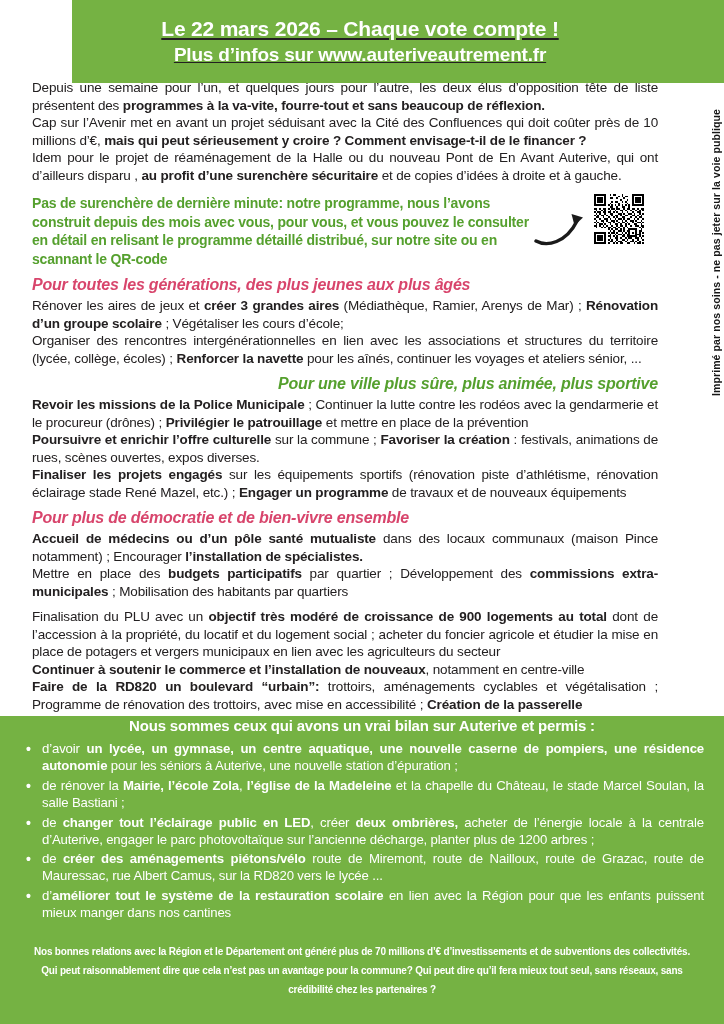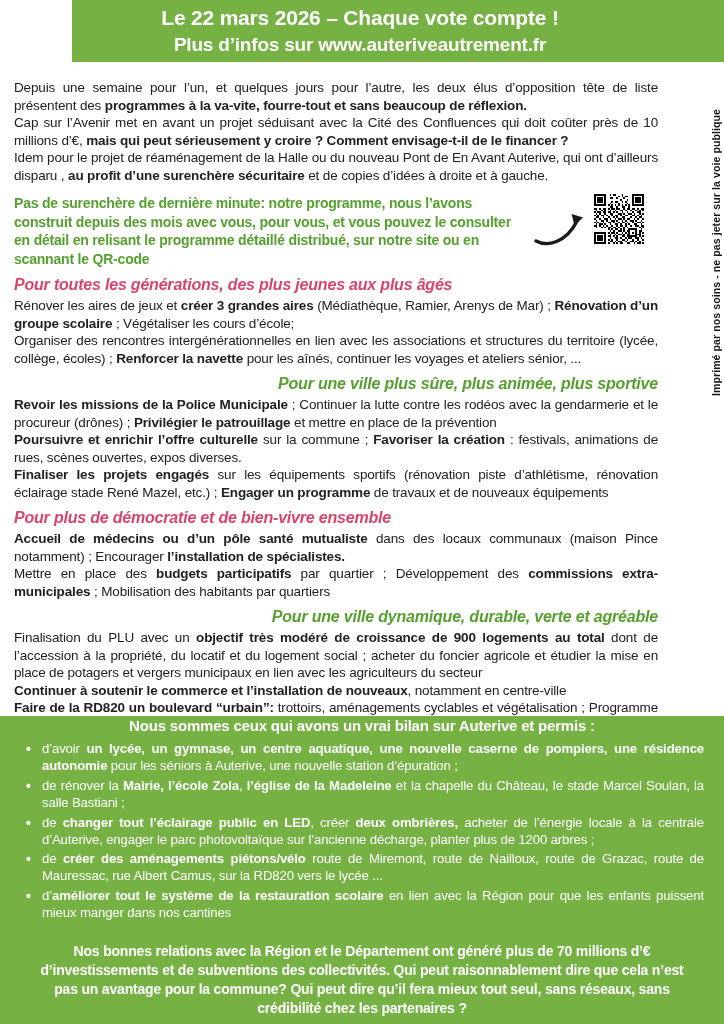--- a/index.html
+++ b/index.html
@@ -7,31 +7,31 @@
     --logo-blue:#1d4da0; --logo-light-blue:#2fb0e6; --logo-red:#e52f2b; --white:#ffffff;
   }
   *{margin:0;padding:0;box-sizing:border-box;}
   html,body{background:#ffffff;}
   body{font-family:"Liberation Sans",sans-serif;color:var(--text-dark);}
   .page{position:relative;width:724px;height:1024px;background:#fff;overflow:hidden;margin:0 auto;}
 
   
   .header{position:absolute;top:0;left:0;width:724px;height:65px;}
   .logo-zone{position:absolute;left:0;top:0;width:72px;height:65px;background:#fff;display:flex;align-items:center;justify-content:center;}
-  .green-band{position:absolute;left:72px;top:0;width:652px;height:62px;background:var(--green-bg);
-    display:flex;flex-direction:column;align-items:center;justify-content:center;padding-right:76px;}
+  .green-band{position:absolute;left:72px;top:0;width:652px;height:83px;background:var(--green-bg);
+    display:flex;flex-direction:column;align-items:center;justify-content:center;padding-right:76px;text-decoration:underline;}
   .hdr-title{color:#fff;font-weight:bold;font-size:21px;letter-spacing:-0.2px;line-height:1.15;}
   .hdr-sub{color:#fff;font-weight:bold;font-size:19px;margin-top:3px;letter-spacing:-0.2px;}
 
   
   .side-note{position:absolute;top:74px;right:2px;height:322px;writing-mode:vertical-rl;transform:rotate(180deg);
     font-size:10.5px;font-weight:bold;color:#161616;letter-spacing:0.1px;white-space:nowrap;}
 
   
-  .main{position:absolute;top:65px;left:0;width:684px;padding:14px 26px 0 14px;}
+  .main{position:absolute;top:65px;left:0;width:684px;padding:14px 26px 0 32px;}
   .para{font-size:13.5px;line-height:17.5px;letter-spacing:-0.15px;text-align:justify;}
   .para .b{font-weight:bold;}
   .qr-row{position:relative;margin:10px 0 8px 0;min-height:64px;}
   .green-lead{color:var(--green-text);font-weight:bold;font-size:14px;line-height:18.5px;letter-spacing:-0.2px;
     padding-right:128px;text-align:left;}
   .arrow-wrap{position:absolute;right:72px;top:14px;width:52px;height:40px;}
   .qr-box{position:absolute;right:14px;top:0;width:50px;height:50px;background:#fff;}
 
   .section{margin-bottom:8px;}
   .sec-head{font-size:16px;font-weight:bold;font-style:italic;letter-spacing:-0.2px;margin:6px 0 3px 0;}
@@ -40,21 +40,21 @@
 
   
   .footer{position:absolute;top:716px;left:0;width:724px;height:308px;background:var(--green-bg);
     color:#fff;padding:1px 20px 6px 20px;}
   .foot-head{text-align:center;font-weight:bold;font-size:15px;letter-spacing:-0.2px;margin-bottom:7px;}
   .foot-list{list-style:none;margin:0 0 8px 0;}
   .foot-list li{position:relative;font-size:13.2px;line-height:16.9px;letter-spacing:-0.15px;
     padding-left:22px;text-align:justify;margin-bottom:3px;}
   .foot-list li::before{content:"\2022";position:absolute;left:6px;top:0;font-weight:bold;font-size:14px;}
   .foot-list .b{font-weight:bold;}
-  .foot-close{font-weight:bold;font-size:14px;line-height:19px;letter-spacing:-0.2px;text-align:center;
+  .foot-close{font-weight:bold;font-size:10px;line-height:19px;letter-spacing:-0.2px;text-align:center;
     max-width:664px;margin:20px auto 0 auto;}
 
   svg text{font-family:"Liberation Sans",sans-serif;}
 </style>
 </head>
 <body>
 
 <div class="page">
 
   <div class="header">
@@ -111,21 +111,20 @@
       <p class="para"><span class="b">Finaliser les projets engagés</span><span> sur les équipements sportifs (rénovation piste d’athlétisme, rénovation éclairage stade René Mazel, etc.) ; </span><span class="b">Engager un programme</span><span> de travaux et de nouveaux équipements</span></p>
     </div>
 
     <div class="section">
       <h2 class="sec-head pink">Pour plus de démocratie et de bien-vivre ensemble</h2>
       <p class="para"><span class="b">Accueil de médecins ou d’un pôle santé mutualiste</span><span> dans des locaux communaux (maison Pince notamment) ; Encourager </span><span class="b">l’installation de spécialistes.</span></p>
       <p class="para"><span>Mettre en place des </span><span class="b">budgets participatifs</span><span> par quartier ; Développement des </span><span class="b">commissions extra-municipales</span><span> ; Mobilisation des habitants par quartiers</span></p>
     </div>
 
     <div class="section">
-      <h2 class="sec-head green">Pour une ville dynamique, durable, verte et agréable</h2>
       <p class="para"><span>Finalisation du PLU avec un </span><span class="b">objectif très modéré de croissance de 900 logements au total</span><span> dont de l’accession à la propriété, du locatif et du logement social ; acheter du foncier agricole et étudier la mise en place de potagers et vergers municipaux en lien avec les agriculteurs du secteur</span></p>
       <p class="para"><span class="b">Continuer à soutenir le commerce et l’installation de nouveaux</span><span>, notamment en centre-ville</span></p>
       <p class="para"><span class="b">Faire de  la RD820 un boulevard “urbain”:</span><span> trottoirs, aménagements cyclables et végétalisation ; Programme de rénovation des trottoirs, avec mise en accessibilité ; </span><span class="b">Création de la passerelle</span></p>
     </div>
 
   </div>
 
   <div class="footer">
     <div class="foot-head">Nous sommes ceux qui avons un vrai bilan sur Auterive et permis :</div>
     <ul class="foot-list">

